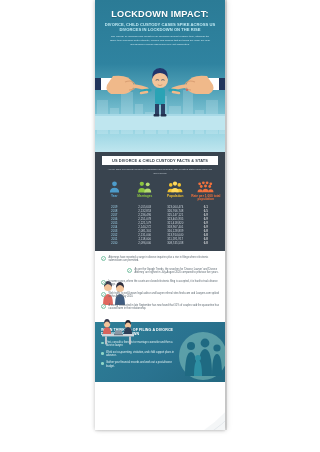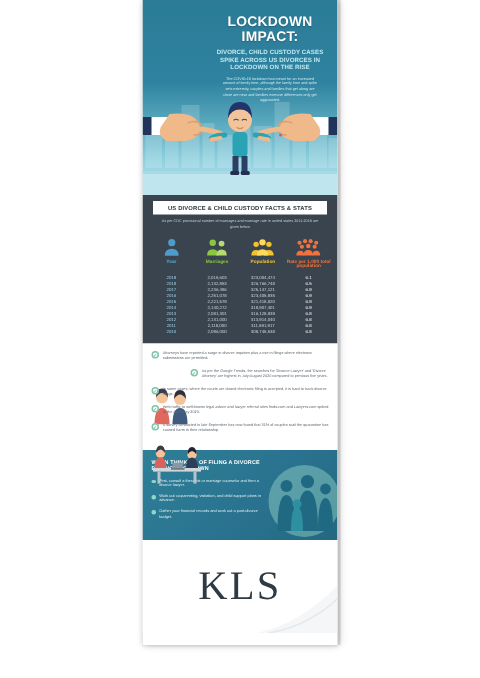--- a/index.html
+++ b/index.html
@@ -29,24 +29,23 @@
     background: linear-gradient(to right, rgba(0,0,0,0.16), rgba(0,0,0,0));
   }
   .sheet-shadow-r {
     position: absolute; left: 222px; top: 0; width: 5px; height: 430px;
     background: linear-gradient(to left, rgba(0,0,0,0.13), rgba(0,0,0,0));
   }
 
   
   .hero {
     position: relative;
-    width: 130px; height: 130px;
+    width: 130px; height: 152px;
     background: linear-gradient(#2b7b96 0%, #2f83a0 42%, #57a7bc 62%, #8fd0df 82%, #bfe6ef 100%);
     overflow: hidden;
-    padding-left: 40px;
   }
   .hero-skyline {
     position: absolute; left: 0; bottom: 18px; width: 130px; height: 52px;
     opacity: .30;
   }
   .title-block { position: relative; padding: 9px 7px 0; text-align: center; z-index: 3; }
   .title-main {
     color: #ffffff; font-weight: bold; font-size: 9.2px; letter-spacing: .2px;
     line-height: 10px; text-shadow: 0 1px 1px rgba(0,0,0,.25);
   }
@@ -427,17 +426,16 @@
           <path d="M19 46 q0 -16 4 -16 q4 0 4 16 z"></path>
         </g>
       </svg>
     </section>
 
     <section class="footer">
       <svg class="footer-swoosh" viewBox="0 0 72 56">
         <path d="M0 56 Q40 48 72 2 L72 56 Z" fill="#e3e8ec" opacity=".8"></path>
         <path d="M8 56 Q46 50 72 12" stroke="#c9d2d9" stroke-width="1" fill="none"></path>
       </svg>
-      <div class="logo">KLS</div>
     </section>
 
   </div>
 </div>
 
 </body></html>

